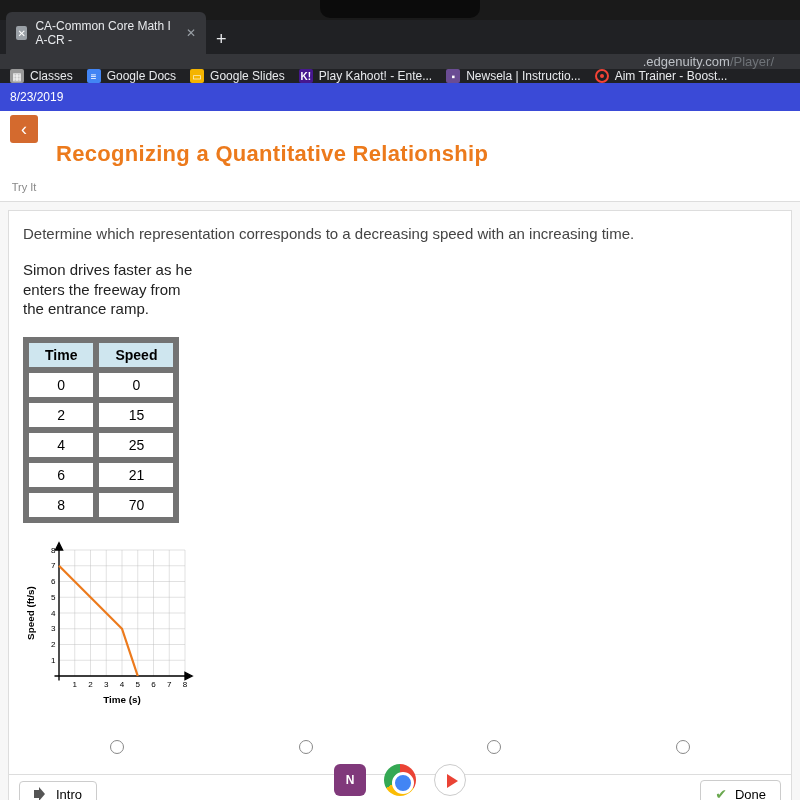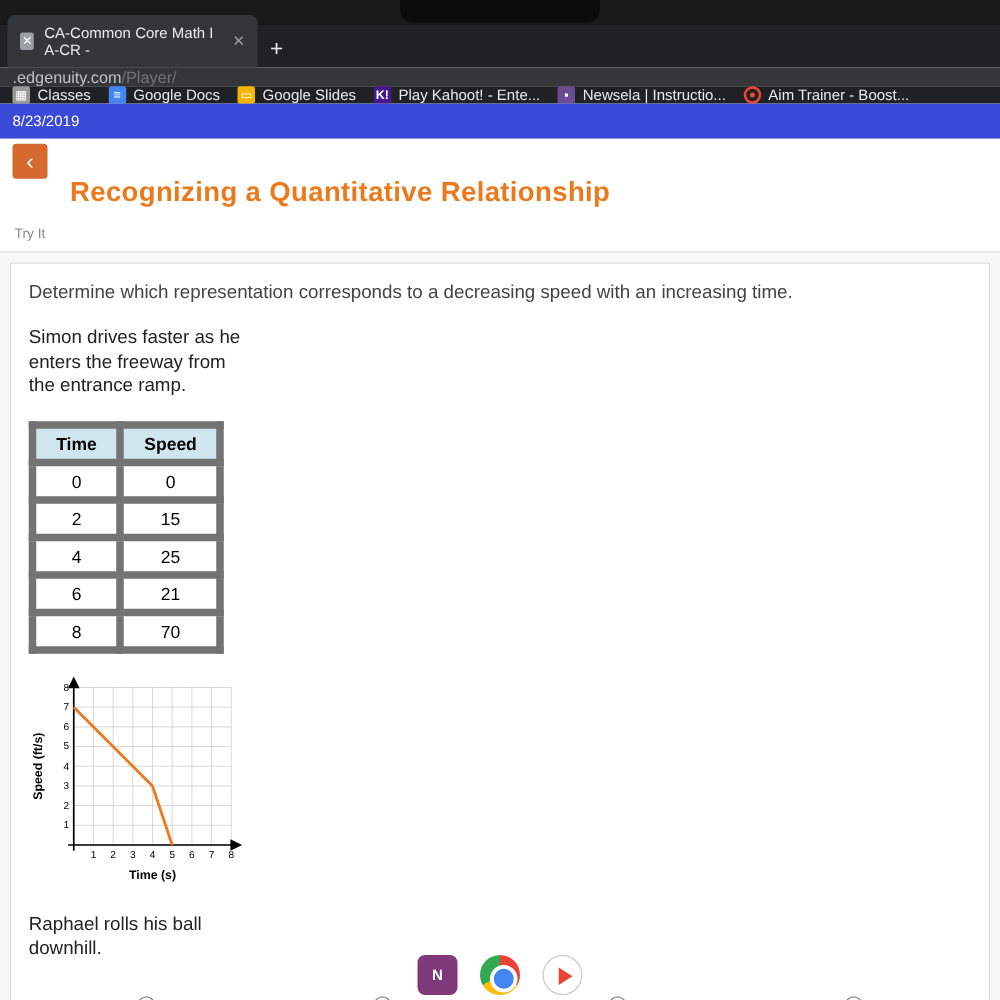--- a/index.html
+++ b/index.html
@@ -42,21 +42,22 @@
   }
   .tab .close { font-size:12px; color:#9aa0a6; cursor:pointer; }
   .new-tab { color:#e8eaed; font-size:18px; padding:4px 10px; cursor:pointer; }
   .url-bar {
     background:#35363a;
     height:32px;
     color:#bdc1c6;
     font-size:13px;
     display:flex;
     align-items:center;
-    padding:0 10px;
+    padding:0 26px;
+    justify-content:flex-end;
   }
   .url-bar .faded { color:#6f7378; }
   .bookmarks {
     background:#202124;
     height:30px;
     display:flex;
     align-items:center;
     gap:14px;
     padding:0 10px;
     color:#e8eaed;
@@ -356,34 +357,33 @@
             <text x="110" y="162">4</text>
               <text x="127.5" y="162">5</text>
               <text x="145" y="162">6</text>
             <text x="162.5" y="162">7</text>
               <text x="180" y="162">8</text>
           </g>
           <text x="110" y="180" font-size="11" font-weight="bold" text-anchor="middle">Time (s)</text>
           <text x="12" y="80" font-size="11" font-weight="bold" text-anchor="middle" transform="rotate(-90 12 80)">Speed (ft/s)</text>
         </svg>
 
-        <div class="scenario right">Raphael rolls his ball downhill.</div>
       </div>
 
       <div class="radio-row">
         <div class="opt"></div>
         <div class="opt"></div>
         <div class="opt"></div>
         <div class="opt"></div>
       </div>
 
       <div class="footer">
         <div class="pill">
           <span class="speaker-icon"></span>
-          <span>Ente</span>
+          <span>Intro</span>
         </div>
         <div class="pill">
           <span class="check">✔</span>
           <span>Done</span>
         </div>
       </div>
 
       <div class="progress-strip">
         <div class="arrow">◀</div>
         <div class="seg"></div>

